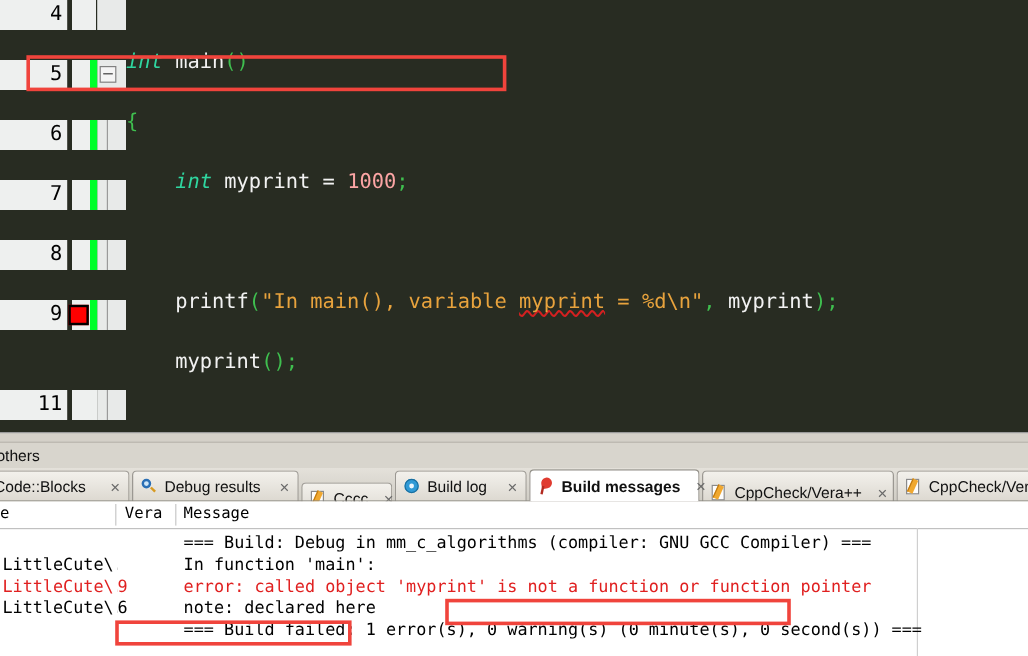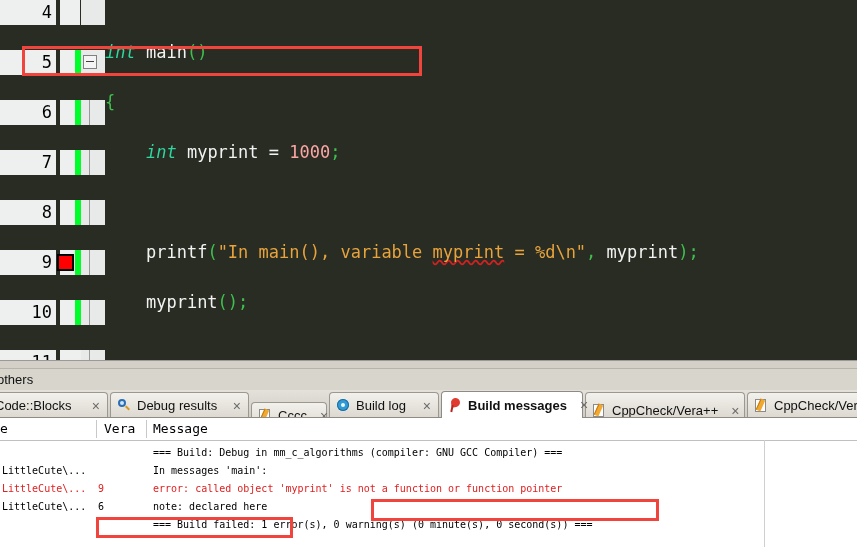--- a/index.html
+++ b/index.html
@@ -169,21 +169,21 @@
     position:absolute;top:0;height:22px;line-height:22px;
     font-family:"DejaVu Sans Mono","Liberation Mono",monospace;
     font-size:13px;color:#000;
   }
   .msghead .sep{
     position:absolute;top:2px;width:1px;height:18px;background:#c8c8c8;
   }
   .msgrow{
     position:relative;height:18px;line-height:18px;
     font-family:"DejaVu Sans Mono","Liberation Mono",monospace;
-    font-size:10px;white-space:pre;
+    font-size:14px;white-space:pre;
   }
   .msgrow .c-file{position:absolute;left:2px;top:0;width:96px;overflow:hidden;}
   .msgrow .c-line{position:absolute;left:98px;top:0;width:48px;text-align:left;}
   .msgrow .c-msg{position:absolute;left:153px;top:0;right:0;}
   .err{color:#e02020;}
   .blk{color:#000000;}
   .vsep{
     position:absolute;left:764px;top:22px;width:1px;height:107px;background:#cfcfcf;
   }
 </style>
@@ -241,28 +241,20 @@
       <div class="row" style="top:125px;">
         <div class="gut-strip"></div>
         <div class="gut-fold"></div>
         <div class="gut-change"></div>
         <div class="foldline full"></div>
         <div class="gut-num">9</div>
         <div class="gut-bp"></div>
         <div class="codearea"><span>    </span><span class="id">myprint</span><span class="pn">()</span><span class="pn">;</span></div>
       </div>
 
-      <div class="row" style="top:150px;">
-        <div class="gut-strip"></div>
-        <div class="gut-fold"></div>
-        <div class="gut-change"></div>
-        <div class="foldline full"></div>
-        <div class="gut-num">10</div>
-        <div class="codearea"></div>
-      </div>
 
       <div class="row" style="top:175px;">
         <div class="gut-strip"></div>
         <div class="gut-fold"></div>
         <div class="gut-change off"></div>
         <div class="foldline full"></div>
         <div class="gut-num">11</div>
         <div class="codearea"><span>    </span><span class="kw">return</span><span class="num"> 0</span><span class="pn">;</span></div>
       </div>
 
@@ -336,21 +328,21 @@
 
     <div style="position:relative;top:3px;">
       <div class="msgrow">
         <span class="c-file blk"></span>
         <span class="c-line blk"></span>
         <span class="c-msg blk">=== Build: Debug in mm_c_algorithms (compiler: GNU GCC Compiler) ===</span>
       </div>
       <div class="msgrow">
         <span class="c-file blk">LittleCute\...</span>
         <span class="c-line blk"></span>
-        <span class="c-msg blk">In messages 'main':</span>
+        <span class="c-msg blk">In function 'main':</span>
       </div>
       <div class="msgrow">
         <span class="c-file err">LittleCute\...</span>
         <span class="c-line err">9</span>
         <span class="c-msg err">error: called object 'myprint' is not a function or function pointer</span>
       </div>
       <div class="msgrow">
         <span class="c-file blk">LittleCute\...</span>
         <span class="c-line blk">6</span>
         <span class="c-msg blk">note: declared here</span>

